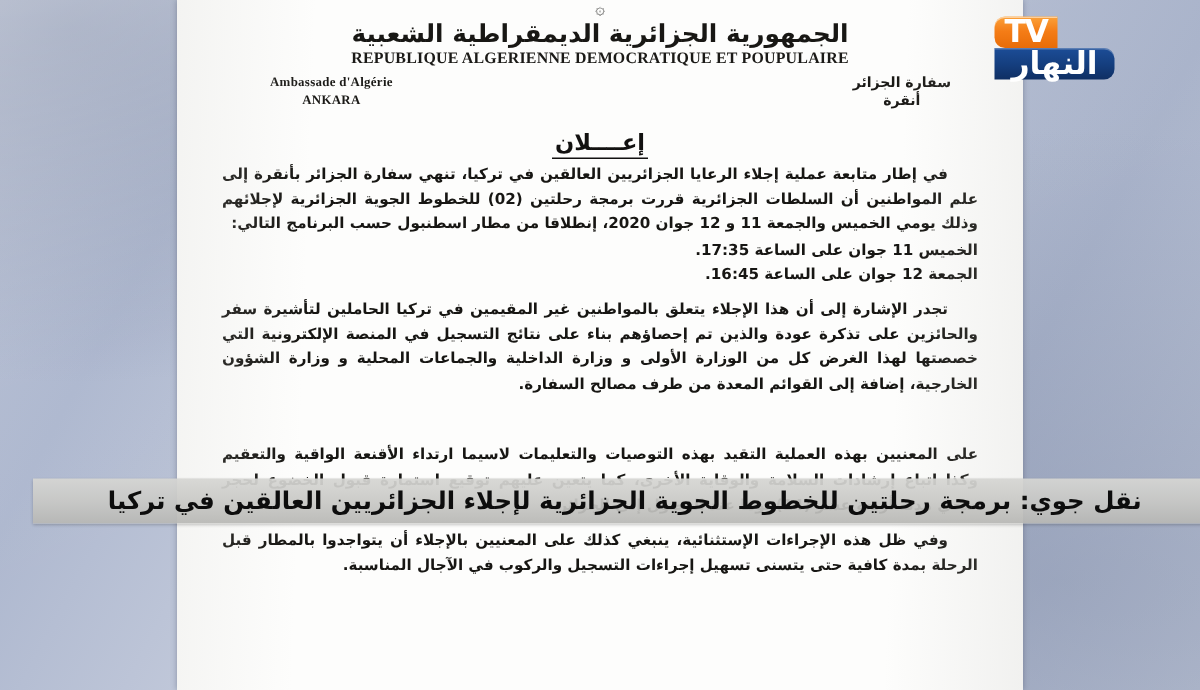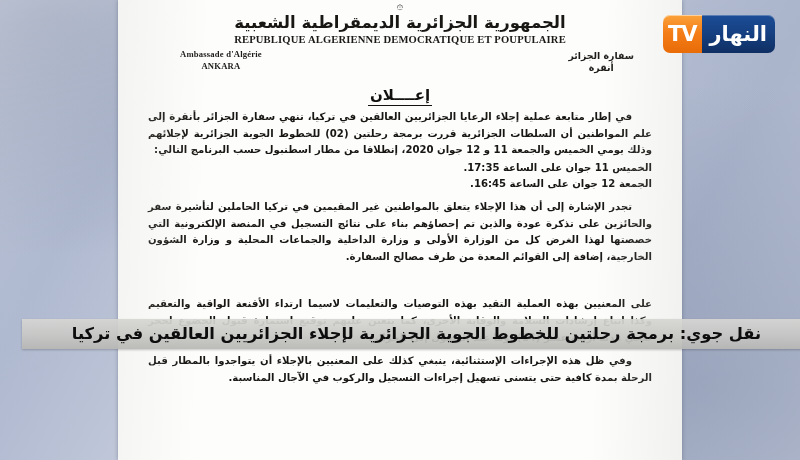--- a/index.html
+++ b/index.html
@@ -196,20 +196,21 @@
     top: 15px;
     z-index: 6;
     width: 128px;
     text-align: center;
   }
   .logo-row {
     display: flex;
     align-items: stretch;
     justify-content: flex-end;
     height: 38px;
+    flex-direction: column;
   }
   .logo-tv {
     width: 42px;
     border-radius: 7px 0 0 7px;
     background: linear-gradient(180deg, #fba23a 0%, #f47c16 48%, #e86c08 100%);
     display: flex;
     align-items: center;
     justify-content: center;
     box-shadow: inset 0 1px 0 rgba(255,255,255,0.5);
   }

